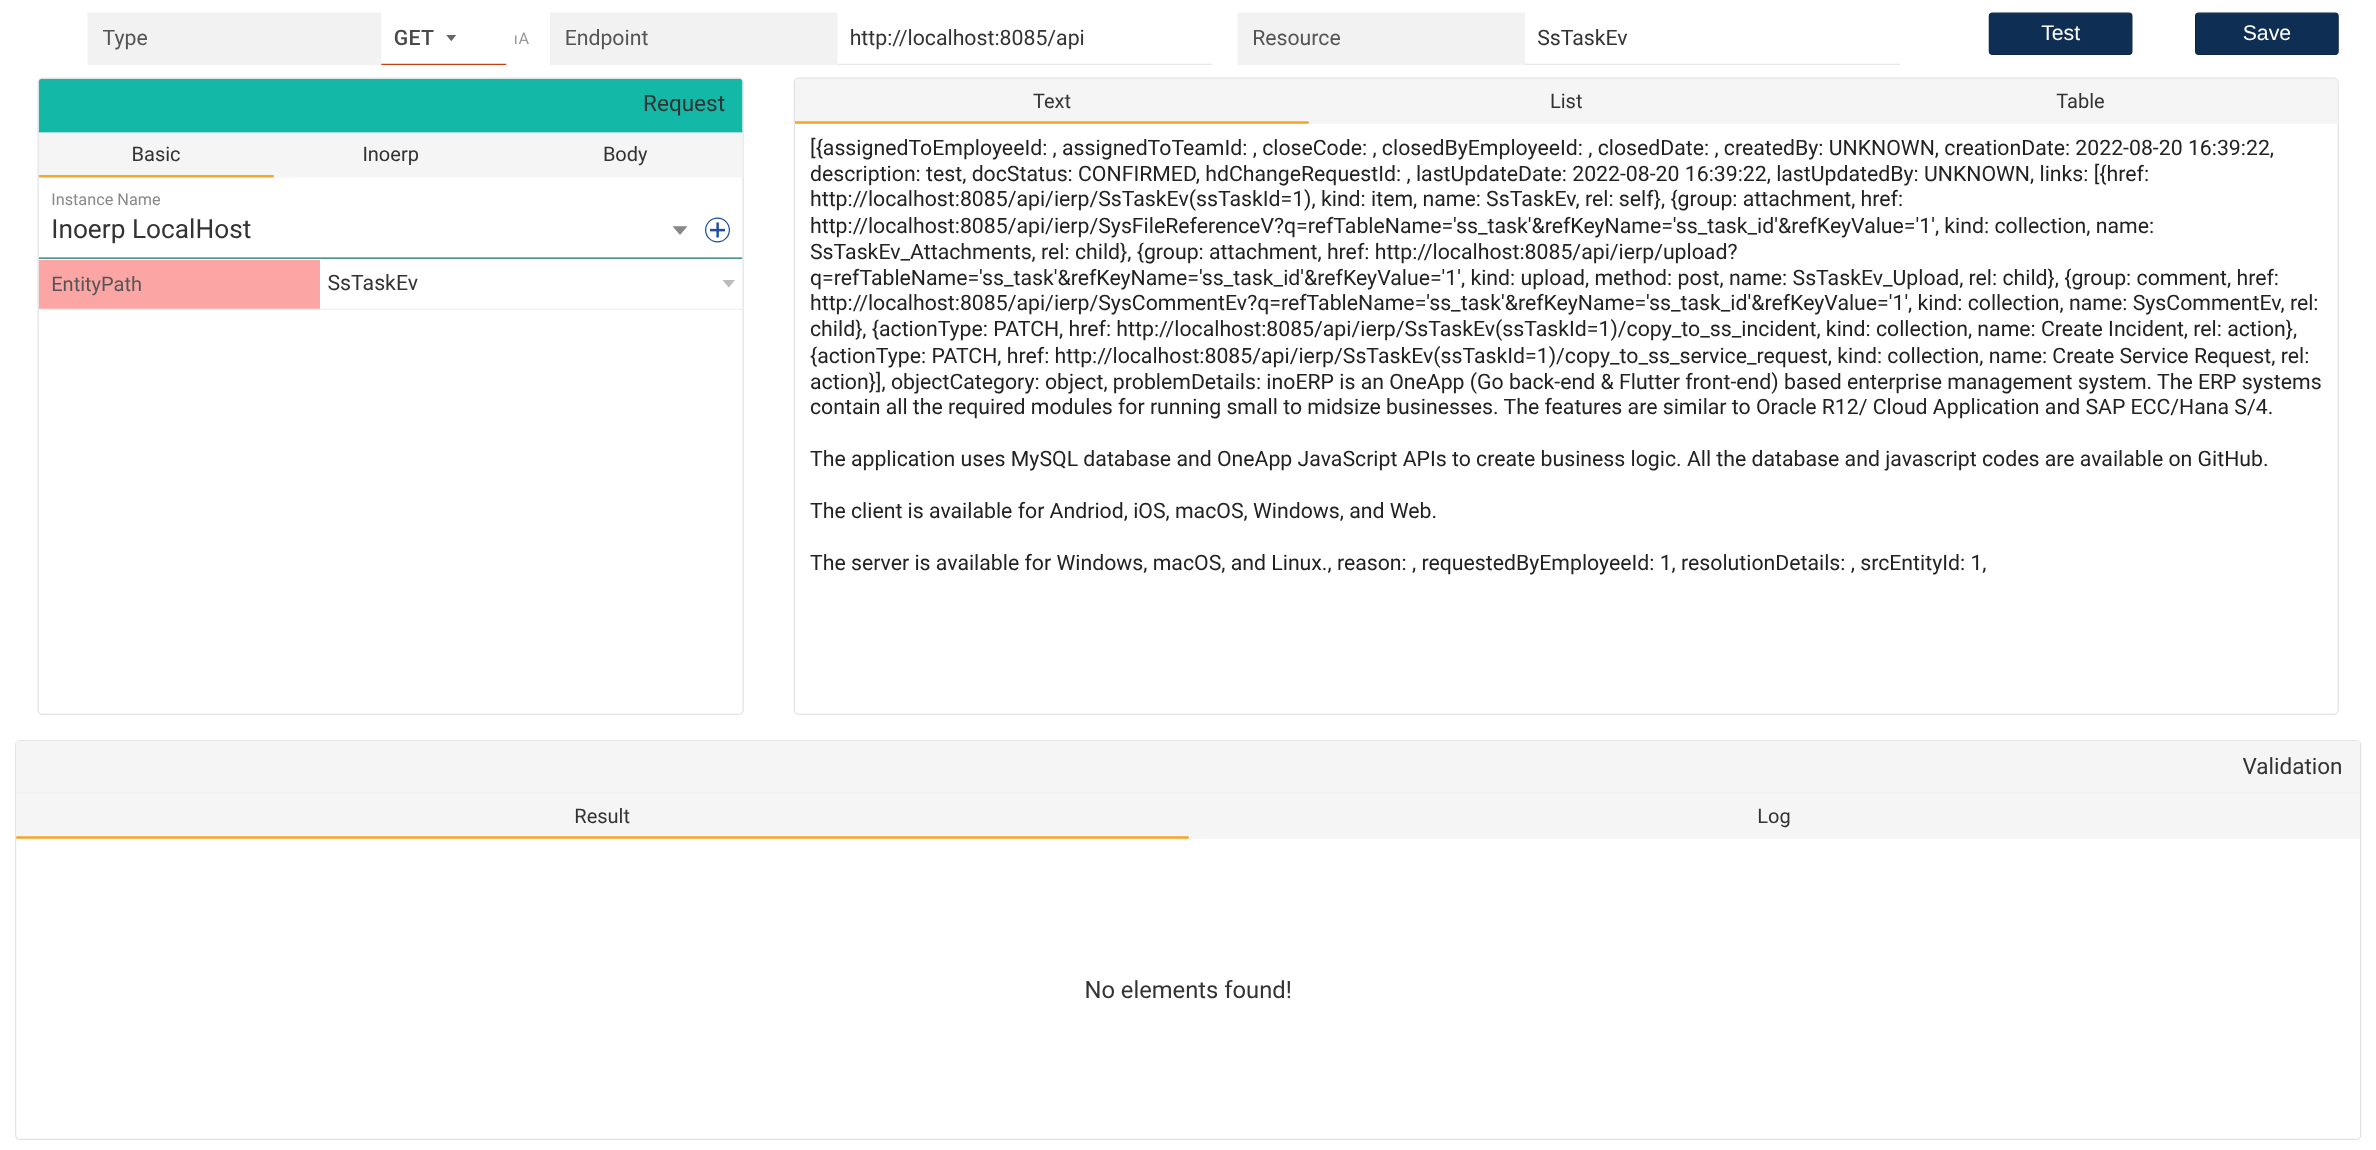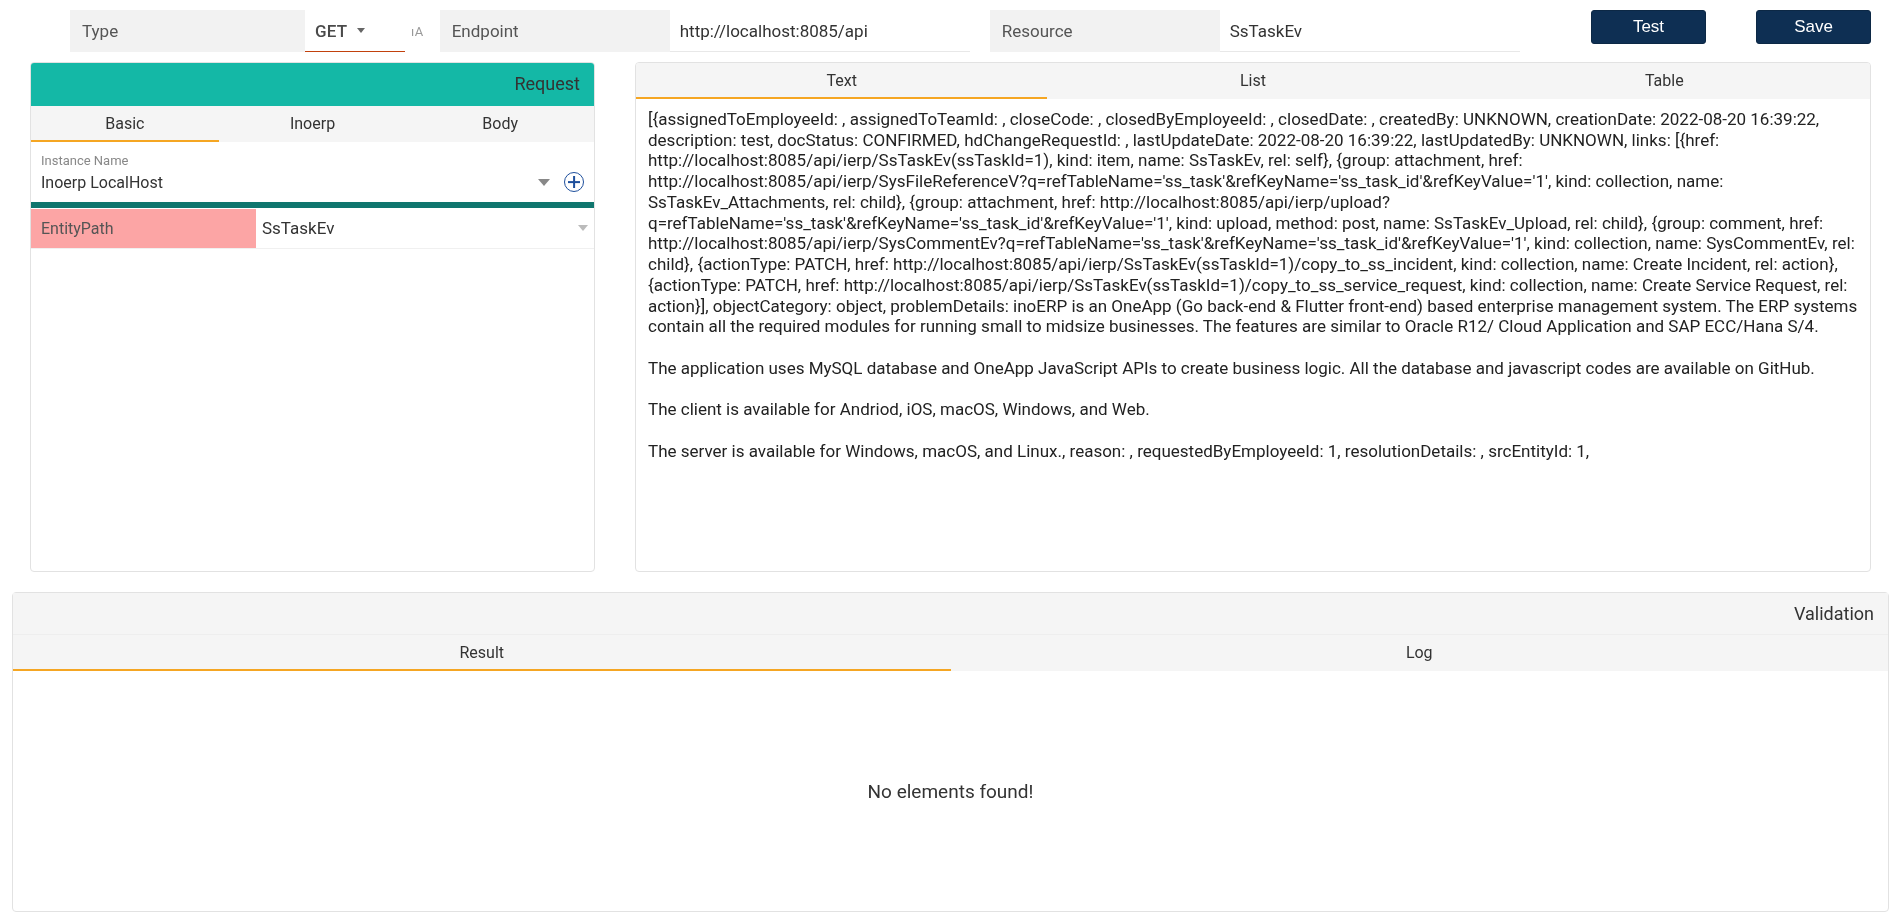--- a/index.html
+++ b/index.html
@@ -143,27 +143,27 @@
   .instance-row .label-cell {
     background: transparent;
     width: auto;
     padding: 6px 10px 0;
     color: #888;
     font-size: 13px;
   }
   .instance-row {
     flex-direction: column;
     align-items: stretch;
-    border-bottom: 6px solid #0f766e;
+    border-bottom: 1px solid #0f766e;
   }
   .instance-value {
     display: flex;
     align-items: center;
     padding: 4px 10px 10px;
-    font-size: 16px;
+    font-size: 21px;
     color: #333;
   }
   .triangle-down {
     width: 0; height: 0;
     border-left: 6px solid transparent;
     border-right: 6px solid transparent;
     border-top: 7px solid #888;
   }
   .triangle-down.small {
     border-left-width: 5px;

